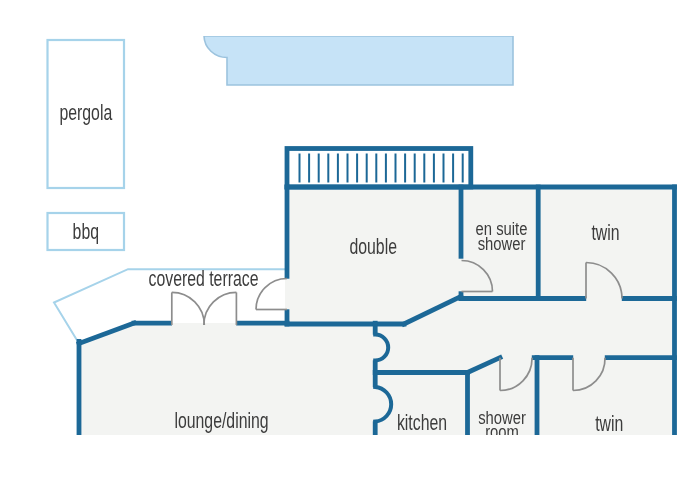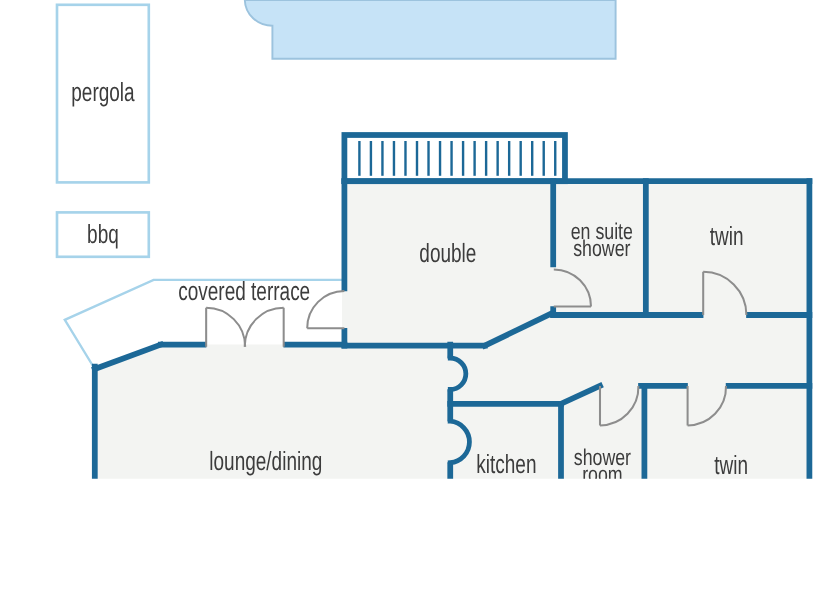--- a/index.html
+++ b/index.html
@@ -1,16 +1,16 @@
 <!DOCTYPE html>
 <html><head>
 <meta charset="utf-8">
 <style>
   html,body{margin:0;padding:0;background:#ffffff;}
-  .wrap{position:relative;width:700px;height:399px;overflow:hidden;background:#ffffff;transform:translateZ(0);}
+  .wrap{position:relative;width:700px;height:399px;overflow:hidden;background:#ffffff;transform:translateZ(0);margin-top:36px;}
   svg{display:block;}
   text{font-family:"Liberation Sans",sans-serif;fill:#3c3c3c;}
 </style>
 </head>
 <body>
 <div class="wrap">
 <svg width="700" height="500" viewBox="0 0 700 500">
 
   <path d="M 204,0 A 23,22 0 0 0 227,21.5 L 227,49 L 513,49 L 513,0 Z" fill="#c6e3f7" stroke="#9cc3de" stroke-width="1.6"></path>
 

